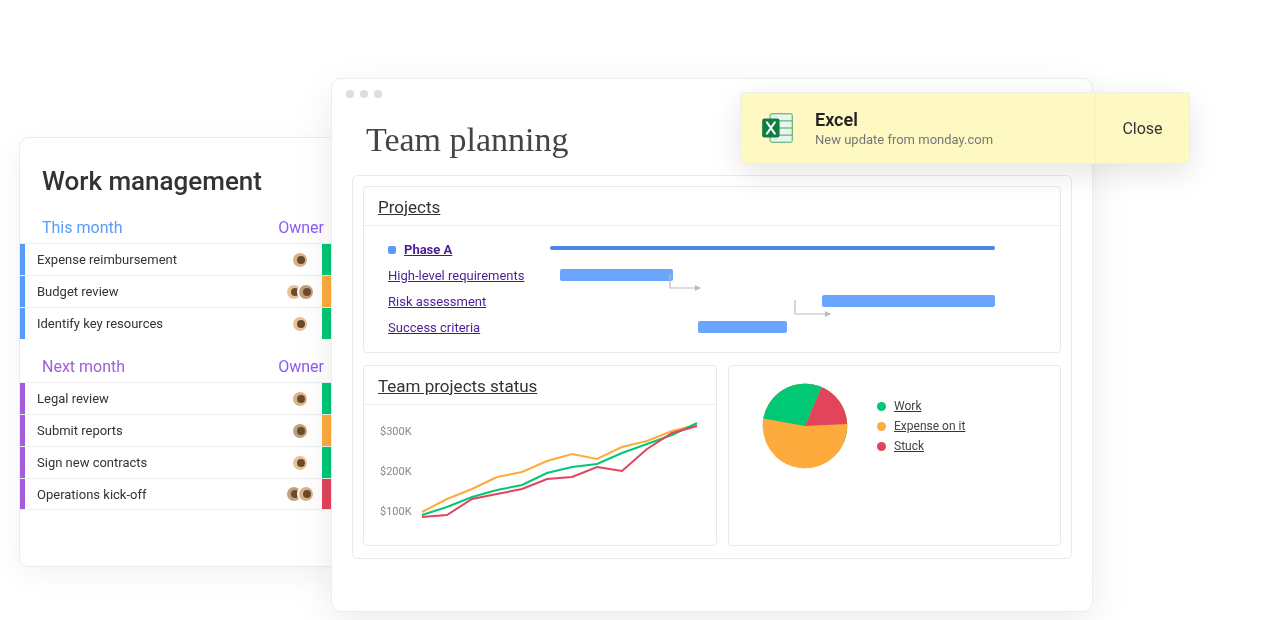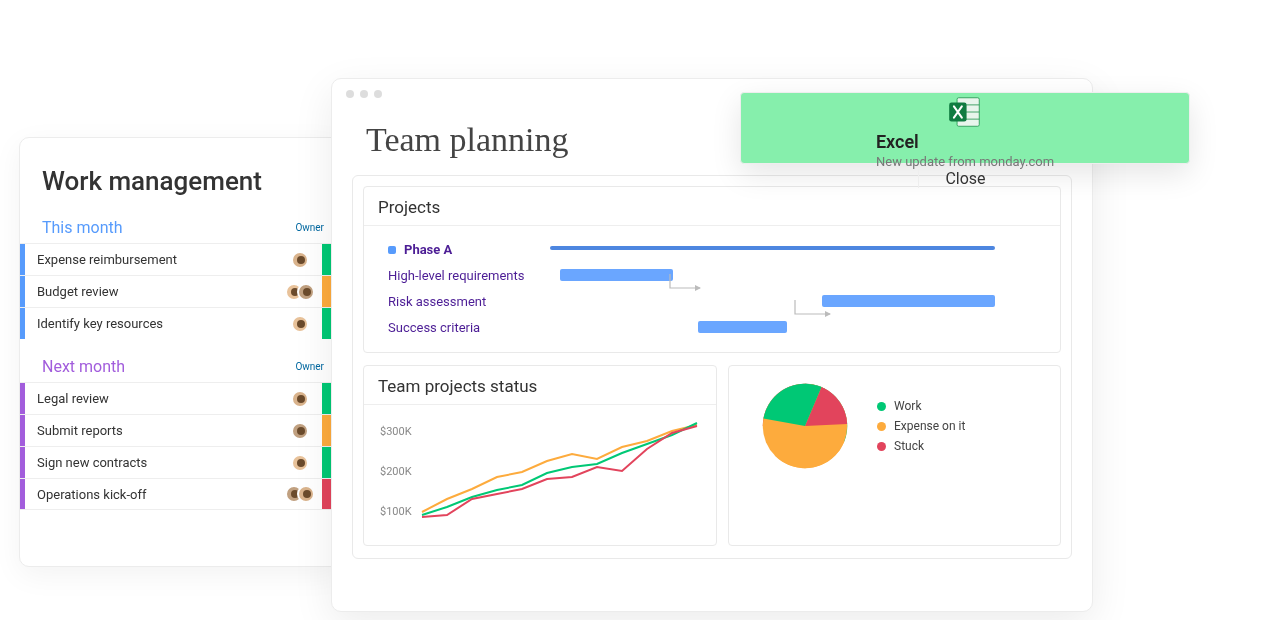--- a/index.html
+++ b/index.html
@@ -10,21 +10,21 @@
   .panel-wm {
     position: absolute; left: 19px; top: 137px; width: 324px; height: 430px;
     background: #fff; border: 1px solid #ececec; border-radius: 10px;
     box-shadow: 0 8px 30px rgba(0,0,0,0.05); padding: 0 0 16px 0;
   }
   .wm-title { font-size: 26px; font-weight: 500; padding: 28px 20px 18px 22px; color:#333; }
   .group-head { display:flex; align-items:center; justify-content:space-between; padding: 4px 18px 6px 22px; }
   .group-name { font-size: 16px; font-weight:400; }
   .g-blue { color:#579bfc; }
   .g-purple { color:#a25ddc; }
-  .owner-label { color:#0369a1; font-size:10px; }
+  .owner-label { color:#8b5cf6; font-size:16px; }
   .task-row { display:flex; align-items:center; height:32px; border-top:1px solid #eee; }
   .task-row:last-child { border-bottom:1px solid #eee; }
   .row-stripe { width:5px; height:100%; }
   .s-blue { background:#579bfc; }
   .s-purple { background:#a25ddc; }
   .task-label { flex:1; font-size:13px; color:#333; padding-left:12px; }
   .owner-cell { width:44px; display:flex; justify-content:center; }
   .status-cell { width:20px; height:100%; }
   .st-green { background:#00c875; }
   .st-orange { background:#fdab3d; }
@@ -38,21 +38,21 @@
 
   
   .panel-tp {
     position: absolute; left: 331px; top: 78px; width: 762px; height: 534px;
     background:#fff; border:1px solid #ececec; border-radius:10px;
     box-shadow: 0 12px 40px rgba(0,0,0,0.08);
   }
   .win-dots { position:absolute; left:14px; top:11px; display:flex; gap:6px;}
   .win-dots span{ width:8px;height:8px;border-radius:50%;background:#ddd;display:block;}
   .tp-title { font-size:34px; font-weight:400; color:#444; padding: 42px 0 16px 34px; font-family: Liberation Serif, serif; }
-  .tp-body { margin: 0 20px 0 20px; border:1px solid #e9e9e9; border-radius:6px; background:#fff; padding:10px 10px 12px 10px; position:relative;}
+  .tp-body { margin: 0 20px 0 20px; border:1px solid #e9e9e9; border-radius:6px; background:#fff; padding:10px 10px 12px 10px; position:relative;text-decoration:underline;}
   .subpanel { border:1px solid #e9e9e9; border-radius:4px; background:#fff; }
   .subpanel-title { font-size:17px; color:#333; padding:10px 14px 8px 14px; border-bottom:1px solid #eee;}
   .projects-body { padding:10px 16px 12px 16px; position:relative; }
   .proj-line { display:flex; align-items:center; height:26px; font-size:13px;}
   .proj-label { width:170px; color:#4c1d95;padding-left:8px; }
   .bullet { width:8px;height:8px;background:#579bfc;display:inline-block;border-radius:2px;margin-right:8px;}
   .gantt-area{ flex:1; position:relative; height:100%; }
   .gbar{ position:absolute; height:12px; top:7px; background:#6aa6ff; border-radius:2px;}
   .ghead{ height:4px; top:10px; background:#4d86e0; border-radius:2px;}
   .conn{ stroke:#bbb; stroke-width:1.2; fill:none; marker-end:url(#arrow);}
@@ -66,22 +66,22 @@
   .line-red{ stroke:#e2445c; stroke-width:2; fill:none; }
   .pie-wrap{ display:flex; align-items:center; gap:24px; padding:12px 10px 14px 28px;}
   .legend{ font-size:12px; color:#444;}
   .legend-row{ display:flex; align-items:center; gap:8px; margin:6px 0;}
   .ldot{ width:9px;height:9px;border-radius:50%; }
   .ld-green{background:#00c875;} .ld-orange{background:#fdab3d;} .ld-red{background:#e2445c;}
 
   
   .toast {
     position:absolute; left:740px; top:92px; width:450px; height:72px;
-    background:#86efac; border:1px solid #eee; border-radius:4px;
-    box-shadow:0 10px 30px rgba(0,0,0,0.10); display:flex; align-items:center;flex-direction:column;
+    background:#fef9c3; border:1px solid #eee; border-radius:4px;
+    box-shadow:0 10px 30px rgba(0,0,0,0.10); display:flex; align-items:center;
   }
   .toast-icon{ width:74px; display:flex; justify-content:center; }
   .toast-body{ flex:1; }
   .toast-title{ font-size:18px; font-weight:600; color:#222;}
   .toast-sub{ font-size:13px; color:#777; margin-top:2px;}
   .toast-close{ width:94px; height:100%; border-left:1px solid #eee; display:flex; align-items:center; justify-content:center; font-size:16px; color:#333; cursor:pointer;}
 </style>
 </head>
 <body>
 

